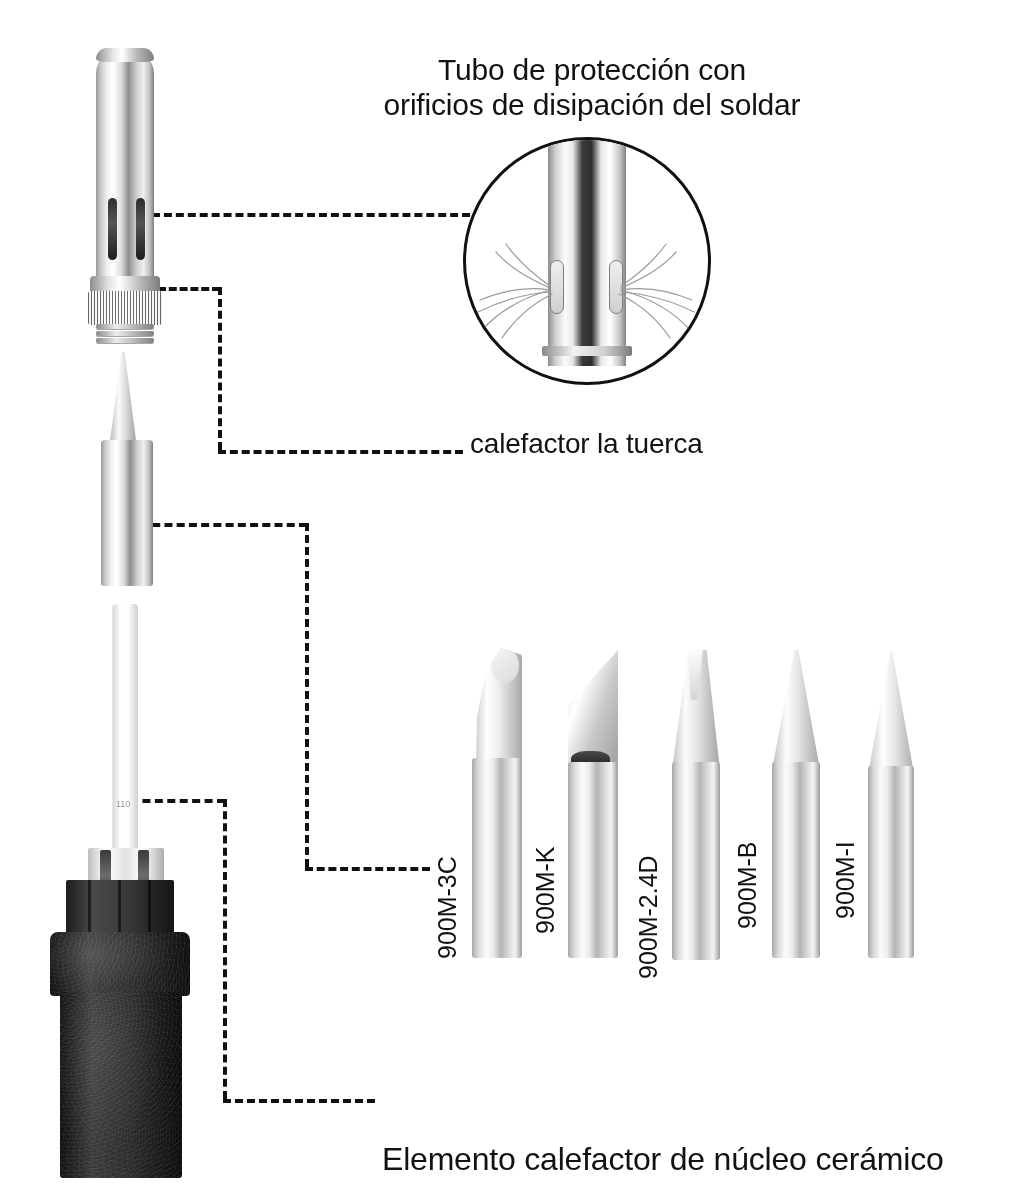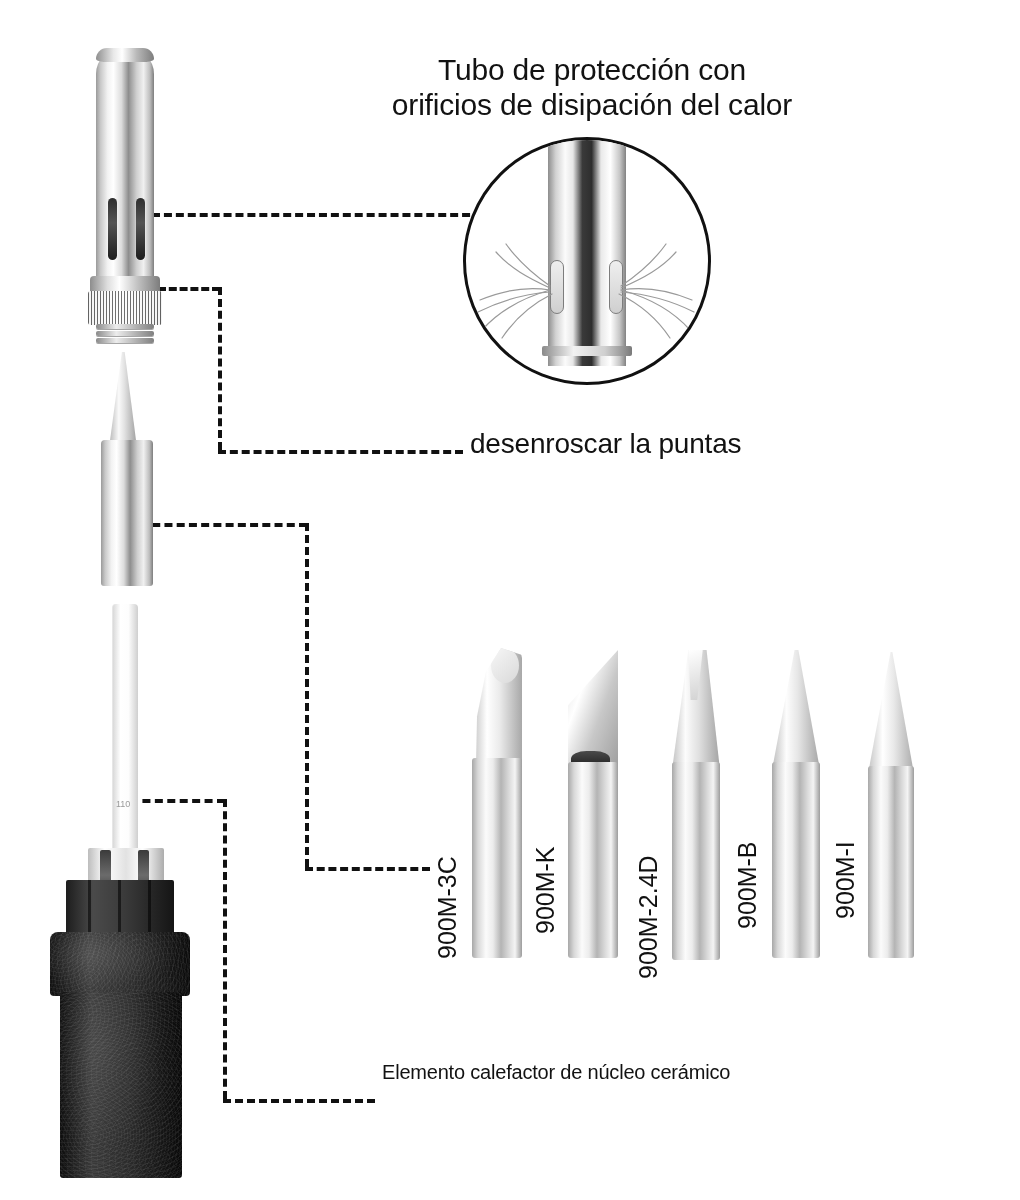--- a/index.html
+++ b/index.html
@@ -25,21 +25,21 @@
   }
   #title-text{
     left:352px; top:52px; width:480px;
     font-size:30px; text-align:center; font-weight:400;
   }
   #nut-text{ left:470px; top:427px; font-size:28px; }
   #tips-heading{
     left:470px; top:545px; width:470px;
     font-size:29px; text-align:left;
   }
-  #heater-text{ left:382px; top:1061px; font-size:20px; }
+  #heater-text{ left:382px; top:1141px; font-size:32px; }
 
   
   .tip-code{
     position:absolute;
     font-size:25px;
     color:#111;
     transform-origin:left bottom;
     transform:rotate(-90deg);
     white-space:nowrap;
     letter-spacing:0px;
@@ -242,23 +242,23 @@
     background:linear-gradient(90deg,#c4c4c4,#ffffff 32%,#e9e9e9 56%,#ababab);
     clip-path:polygon(49% 0%, 53% 0%, 100% 100%, 0% 100%);
   }
 </style>
 </head>
 <body>
 
 <div id="stage">
 
   <div class="label" id="title-text">Tubo de protección con
-orificios de disipación del calor</div>
-
-  <div class="label" id="nut-text">desenroscar la puntas</div>
+orificios de disipación del soldar</div>
+
+  <div class="label" id="nut-text">calefactor la tuerca</div>
 
 
   <div class="label" id="heater-text">Elemento calefactor de núcleo cerámico</div>
 
   <div class="dash-h" style="left:152px;top:213px;width:330px;"></div>
 
   <div class="dash-h" style="left:158px;top:287px;width:62px;"></div>
   <div class="dash-v" style="left:218px;top:287px;height:163px;"></div>
   <div class="dash-h" style="left:218px;top:450px;width:245px;"></div>
 

